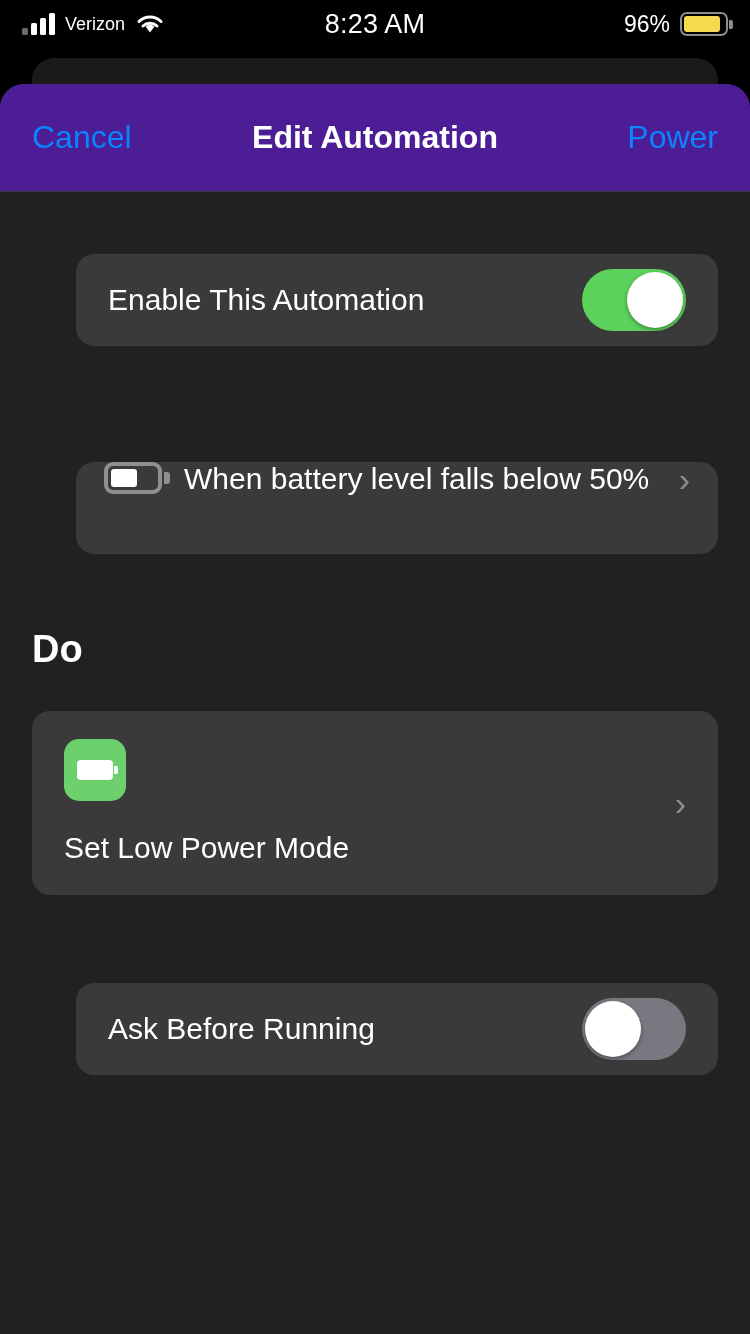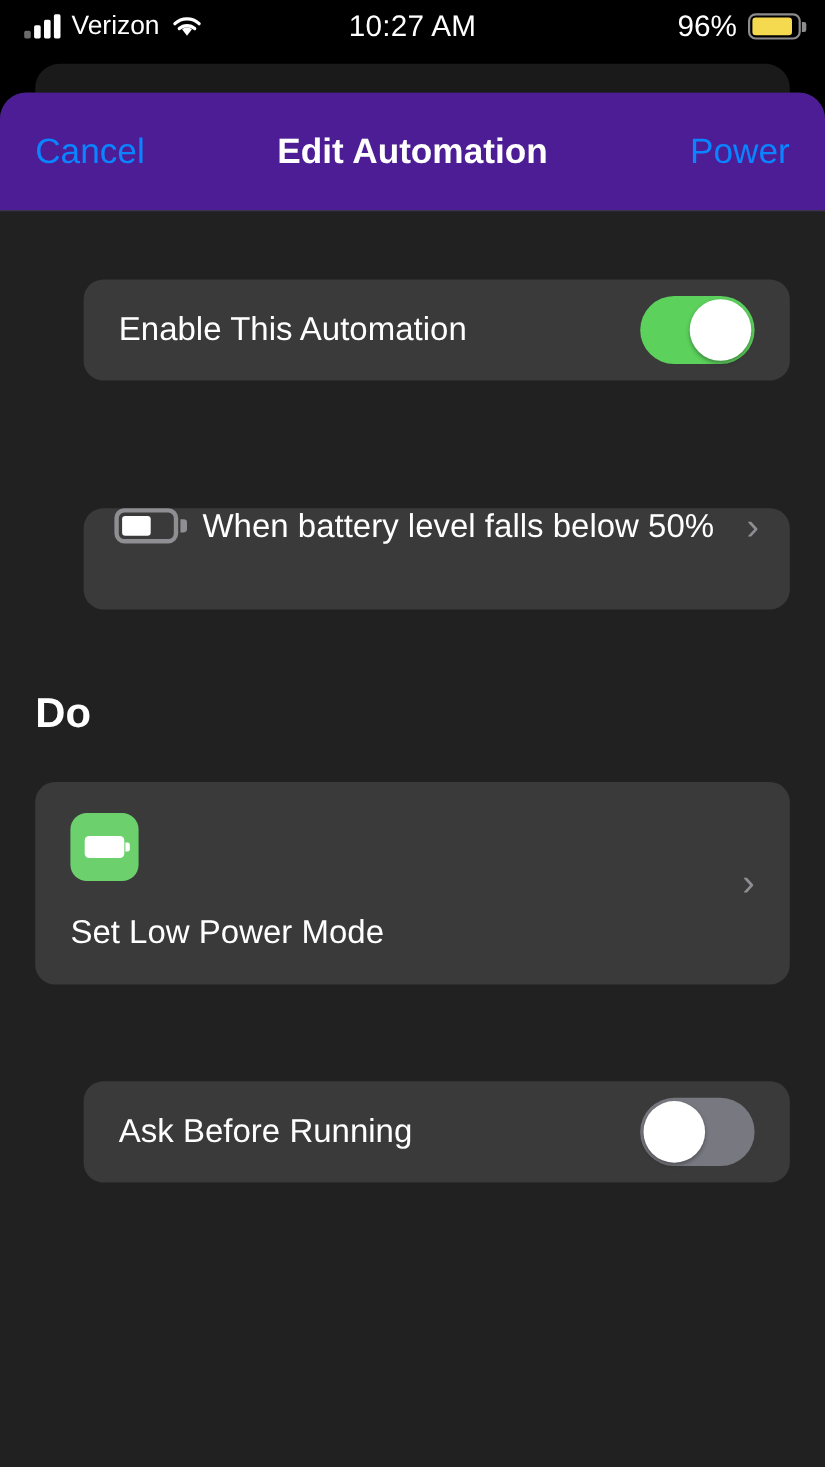--- a/index.html
+++ b/index.html
@@ -14,29 +14,29 @@
   
   .status-bar {
     position:absolute; top:0; left:0; width:750px; height:48px;
     display:flex; align-items:center; background:#000; color:#fff;
     padding:0 22px; z-index:30;
   }
   .sb-left { display:flex; align-items:center; gap:10px; flex:1; }
   .sb-center { position:absolute; left:0; right:0; text-align:center;
                font-size:27px; font-weight:400; letter-spacing:.2px; pointer-events:none; }
   .sb-right { display:flex; align-items:center; gap:10px; margin-left:auto; z-index:2; }
-  .carrier { font-size:24px; }
+  .carrier { font-size:18px; }
   .signal { display:flex; align-items:flex-end; gap:3px; height:22px; }
   .signal i { display:block; width:6px; border-radius:1.5px; background:#fff; }
   .signal i:nth-child(1){ height:7px;  background:#6a6a6a; }
   .signal i:nth-child(2){ height:12px; }
   .signal i:nth-child(3){ height:17px; }
   .signal i:nth-child(4){ height:22px; }
   .wifi { width:30px; height:22px; position:relative; }
-  .battery-pct { font-size:27px; }
+  .battery-pct { font-size:23px; }
   .sb-batt { position:relative; width:48px; height:24px; }
   .sb-batt .shell { position:absolute; inset:0; border:2.5px solid #8c8c8c;
                     border-radius:7px; }
   .sb-batt .fill { position:absolute; top:4px; left:4px; bottom:4px;
                    width:36px; border-radius:3px; background:#f5d94f; }
   .sb-batt .nub { position:absolute; right:-5px; top:8px; width:4px; height:9px;
                   background:#8c8c8c; border-radius:0 2px 2px 0; }
 
   
   .sheet-back {
@@ -129,21 +129,21 @@
       </span>
       <span class="carrier">Verizon</span>
       <span class="wifi">
         <svg width="30" height="22" viewBox="0 0 30 22">
           <path d="M15 19.5 L10.5 13.5 a7.5 7.5 0 0 1 9 0 Z" fill="#fff"></path>
           <path d="M4 8.5 a16 16 0 0 1 22 0" stroke="#fff" stroke-width="3" fill="none" stroke-linecap="round"></path>
           <path d="M8 13 a10.5 10.5 0 0 1 14 0" stroke="#fff" stroke-width="3" fill="none" stroke-linecap="round"></path>
         </svg>
       </span>
     </div>
-    <div class="sb-center">10:27 AM</div>
+    <div class="sb-center">8:23 AM</div>
     <div class="sb-right">
       <span class="battery-pct">96%</span>
       <span class="sb-batt">
         <span class="shell"></span>
         <span class="fill"></span>
         <span class="nub"></span>
       </span>
     </div>
   </div>
 

